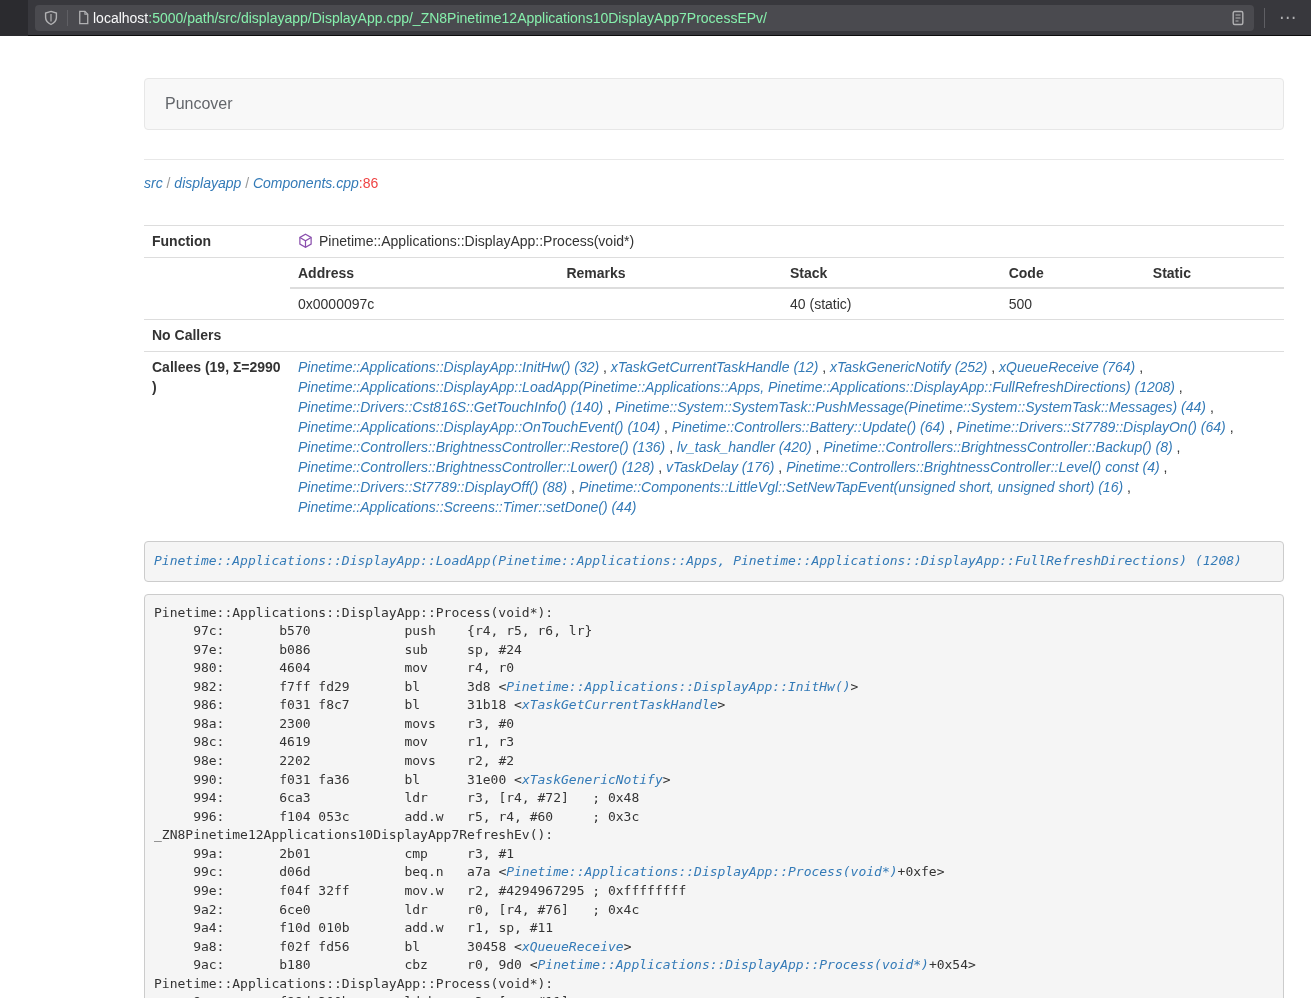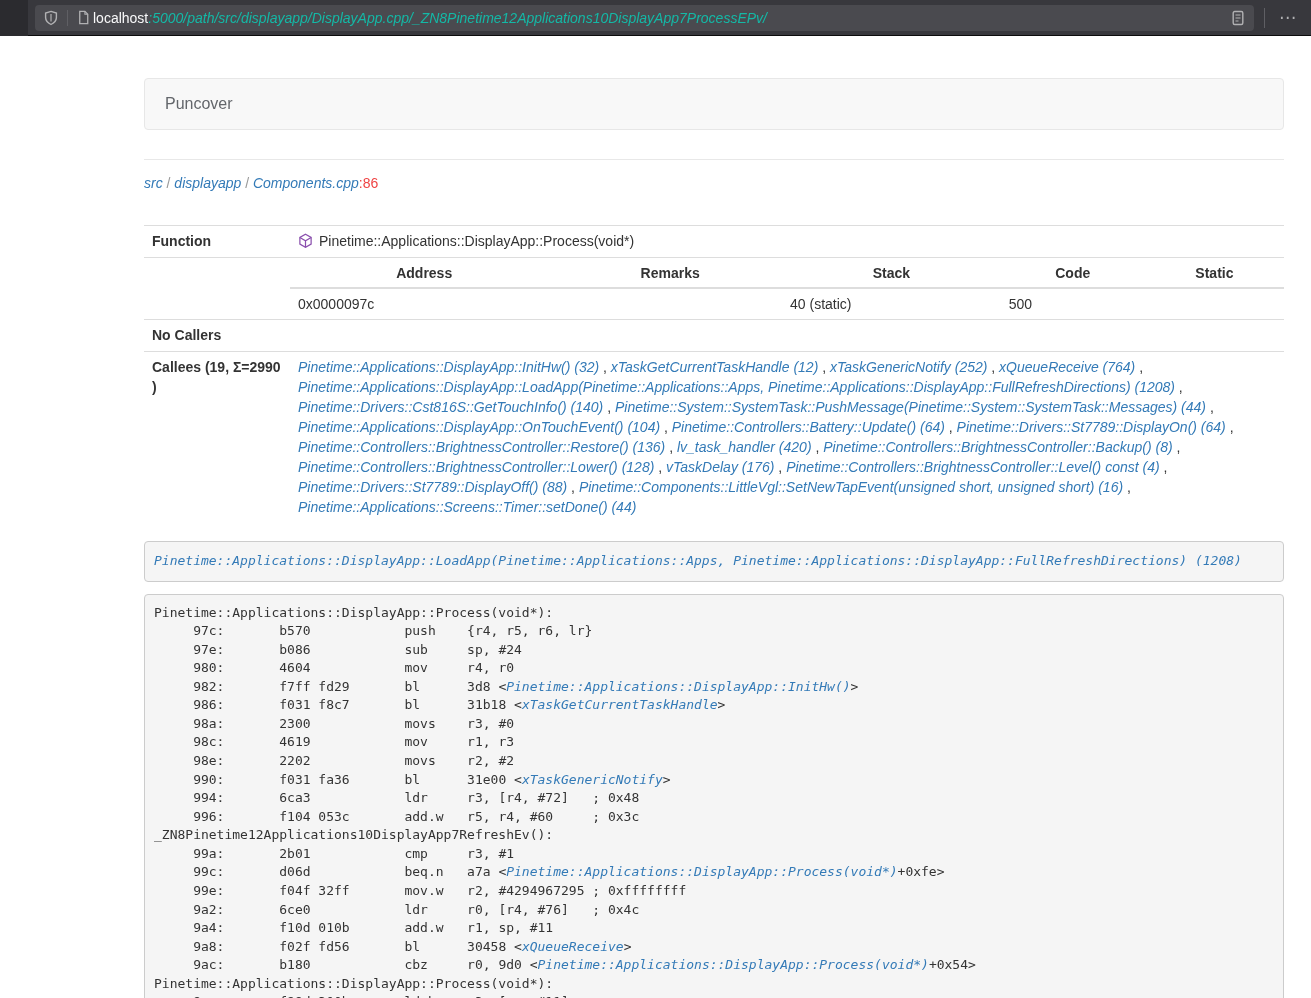--- a/index.html
+++ b/index.html
@@ -17,21 +17,21 @@
   }
   .win-edge { width: 28px; height: 36px; background: #2b2b2f; flex: none; }
   .url-bar {
     flex: 1; height: 26px; margin-left: 7px; background: #4a4a4f;
     border-radius: 4px; display: flex; align-items: center; padding: 0 8px;
   }
   .url-bar svg { flex: none; }
   .ub-divider { width: 1px; height: 16px; background: #5f5f64; margin: 0 8px; flex: none; }
   .url-text { font-size: 14px; white-space: nowrap; overflow: hidden; flex: 1; margin-left: 2px; }
   .url-host { color: #f9f9fa; }
-  .url-rest { color: #14b8a6; font-style: italic; }
+  .url-rest { color: #86efac; }
   .tb-divider { width: 1px; height: 20px; background: #5f5f64; margin: 0 10px; flex: none; }
   .menu-btn {
     background: none; border: 0; color: #b1b1b3; font-size: 17px;
     letter-spacing: 1px; cursor: pointer; padding: 0 4px; line-height: 1;
     font-family: "DejaVu Sans", sans-serif;
   }
   
   .container { margin-left: 144px; width: 1140px; padding-top: 42px; }
   .navbar {
     height: 52px; background: #f8f8f8; border: 1px solid #e7e7e7;
@@ -48,21 +48,21 @@
   table.symbol-table { width: 100%; border-collapse: collapse; margin-top: 32px; }
   table.symbol-table > tbody > tr > th,
   table.symbol-table > tbody > tr > td {
     border-top: 1px solid #ddd; vertical-align: top; text-align: left;
     padding: 5px 8px 6px 8px; line-height: 20px; font-weight: normal;
   }
   table.symbol-table > tbody > tr > th { width: 146px; font-weight: bold; }
   td.nested-cell { padding: 0 !important; }
   table.inner { width: 100%; border-collapse: collapse; }
   table.inner th {
-    text-align: center; font-weight: bold; padding: 5px 8px 4px 8px;
+    text-align: left; font-weight: bold; padding: 5px 8px 4px 8px;
     border-bottom: 2px solid #ddd; line-height: 20px;
   }
   table.inner td { padding: 5px 8px; line-height: 20px; }
   .fn-cell { display: flex; align-items: flex-start; }
   .fn-cell svg { margin: 2px 6px 0 0; flex: none; }
   
   .hl-box {
     margin-top: 18px; background: #f5f5f5; border: 1px solid #ccc;
     border-radius: 4px; padding: 10px 9px;
     font-family: "DejaVu Sans Mono", monospace; font-size: 13px; line-height: 18.5px;

